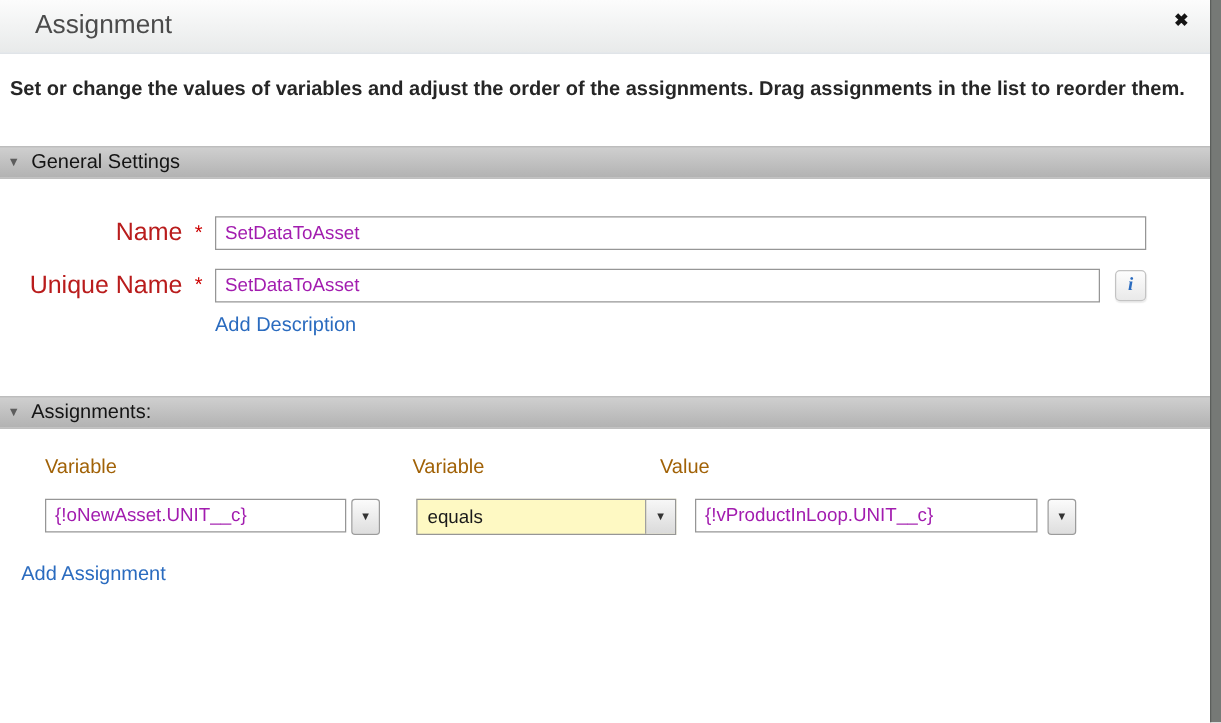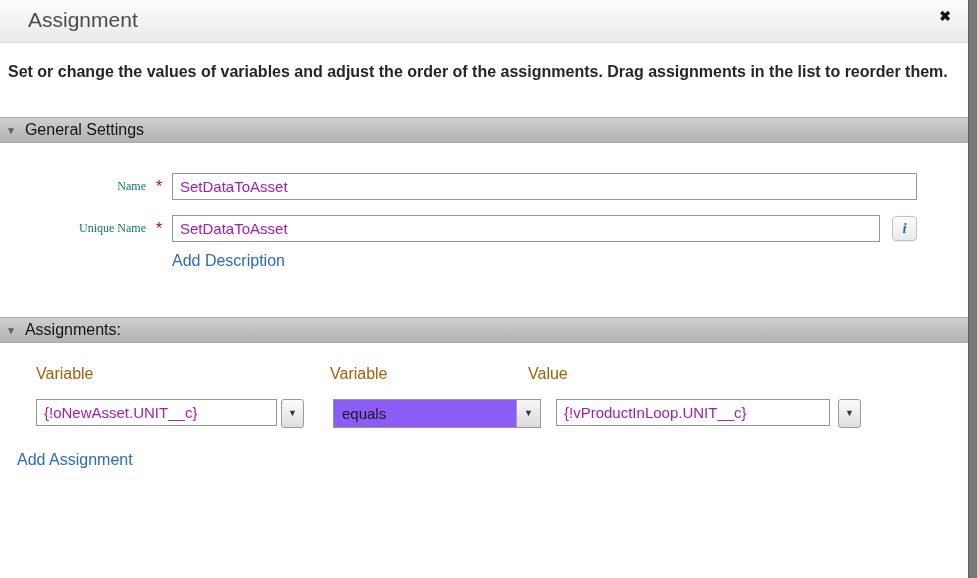--- a/index.html
+++ b/index.html
@@ -70,21 +70,21 @@
 
   
   .form-row {
     position:absolute; left:0; height:27px;
     display:flex; align-items:center;
   }
   .row-name   { top:173px; }
   .row-unique { top:215px; }
   .label-cell {
     width:146px; text-align:right;
-    font-size:12px; color:#0f766e;font-family:Liberation Serif, serif;
+    font-size:20px; color:#b91c1c;
   }
   .req {
     width:26px; text-align:center;
     color:#cc0000; font-size:16px;
   }
   input.textbox {
     height:27px;
     border:1px solid #969696;
     font-family:"Liberation Sans", sans-serif;
     font-size:15px; color:#a21caf;
@@ -133,21 +133,21 @@
     font-size:9px; color:#333;
     cursor:pointer;
   }
   .db-variable { left:281px; }
   .db-value    { left:838px; }
 
   .select {
     position:absolute; left:333px; top:0;
     width:208px; height:29px;
     border:1px solid #969696;
-    background:#8b5cf6; cursor:pointer;padding-left:15px;
+    background:#fef9c3; cursor:pointer;padding-left:15px;
   }
   .select .sel-text {
     position:absolute; left:8px; top:5px;
     font-size:15px; color:#1a1a1a;
   }
   .select .sel-arrow {
     position:absolute; right:0; top:0;
     width:24px; height:27px;
     border-left:1px solid #a0a0a0;
     background:linear-gradient(#f7f7f7,#dadada);

